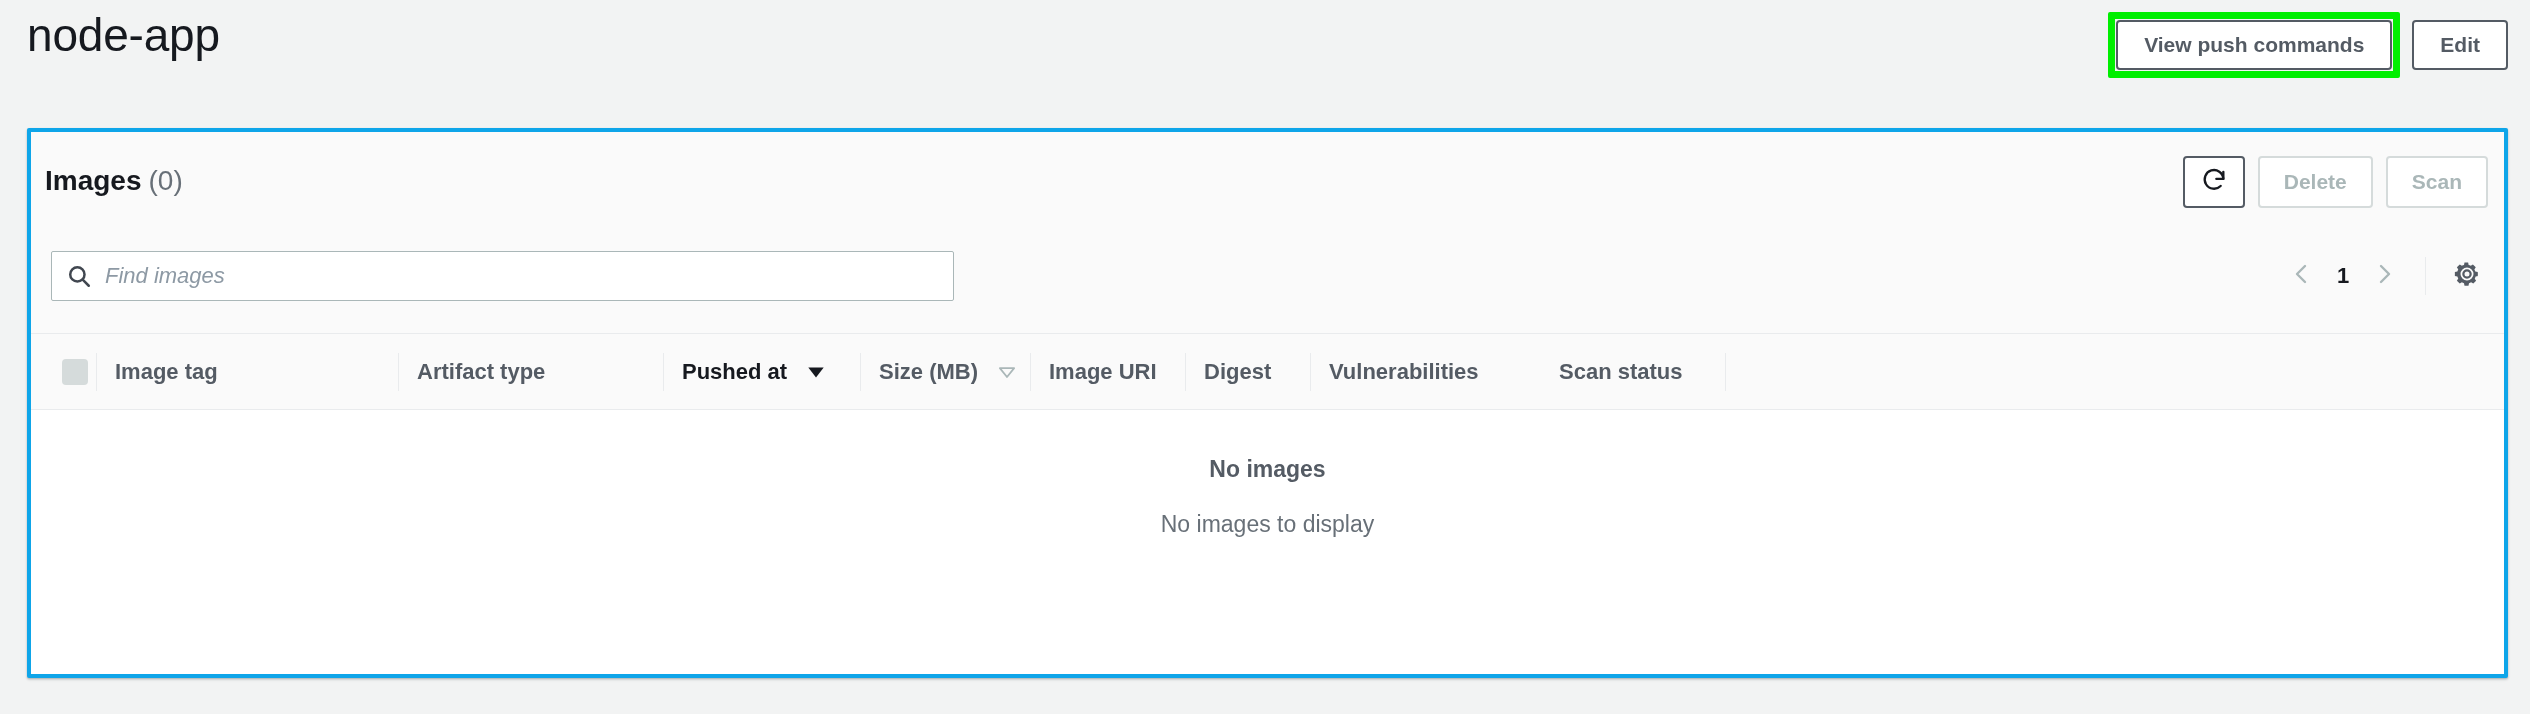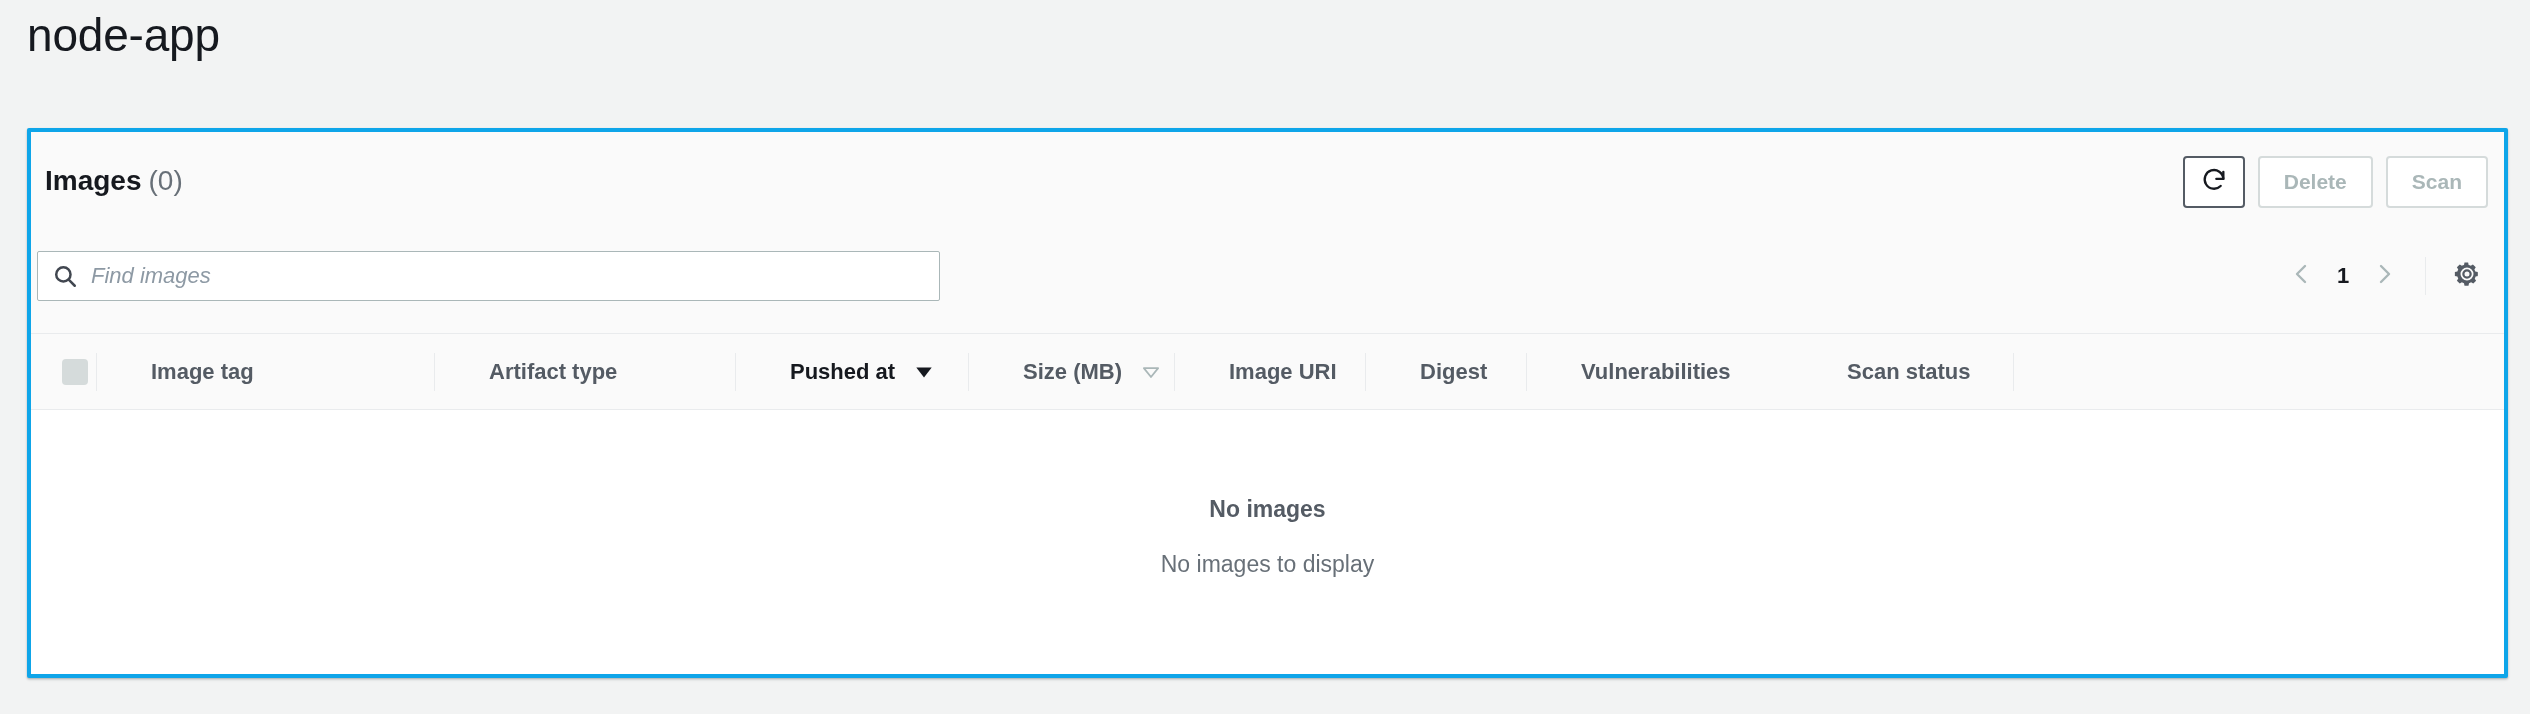--- a/index.html
+++ b/index.html
@@ -96,21 +96,21 @@
   }
 
   
   .toolbar {
     position: relative;
     height: 96px;
     background: #fafafa;
     border-bottom: 1px solid #e9ebed;
   }
   .search-wrap {
-    position: absolute; left: 6px; top: 13px;
+    position: absolute; left: 20px; top: 13px;
     width: 903px; height: 50px;
     background: #ffffff;
     border: 1px solid #aab7b8;
     border-radius: 2px;
     display: flex; align-items: center;
   }
   .search-icon { margin-left: 14px; display: flex; align-items: center; }
   .search-input {
     flex: 1;
     border: none; outline: none;
@@ -135,21 +135,21 @@
   }
   .pager-sep { width: 1px; height: 38px; background: #e9ebed; margin: 0 18px; }
   .gear-btn { width: 46px; height: 48px; display: flex; align-items: center; justify-content: center; cursor: pointer; }
 
   
   .thead {
     position: relative;
     height: 76px;
     background: #fafafa;
     border-bottom: 1px solid #e9ebed;
-    display: flex; align-items: center; gap: 36px;
+    display: flex; align-items: center;
   }
   .th {
     position: relative;
     display: flex; align-items: center;
     height: 76px;
     font-size: 22px; font-weight: bold; color: #545b64;
     white-space: nowrap;
     padding: 0 18px;
   }
   .th.sep::after {
@@ -163,31 +163,37 @@
     background: #d5dbdb;
   }
   .sort-ico { margin-left: 18px; display: flex; align-items: center; }
 
   .tbody {
     height: 272px;
     background: #ffffff;
     display: flex; flex-direction: column; align-items: center;
     padding-top: 46px;
   }
-  .empty-title { font-size: 23px; font-weight: bold; color: #545b64; margin-top: 40px; }
+  .empty-title { font-size: 23px; font-weight: bold; color: #545b64; }
   .empty-sub { font-size: 23px; font-weight: 400; color: #687078; margin-top: 28px; }
 </style>
 </head>
 <body>
 
 <div class="page">
 
   <div class="page-header">
     <div class="page-title">node-app</div>
 
+    <div class="header-actions">
+      <span class="highlight-box">
+        <button class="btn">View push commands</button>
+      </span>
+      <button class="btn">Edit</button>
+    </div>
   </div>
 
   <div class="card">
 
     <div class="card-header">
       <div class="card-title">
         <span class="t">Images</span><span class="count">(0)</span>
       </div>
 
       <div class="card-header-actions">

